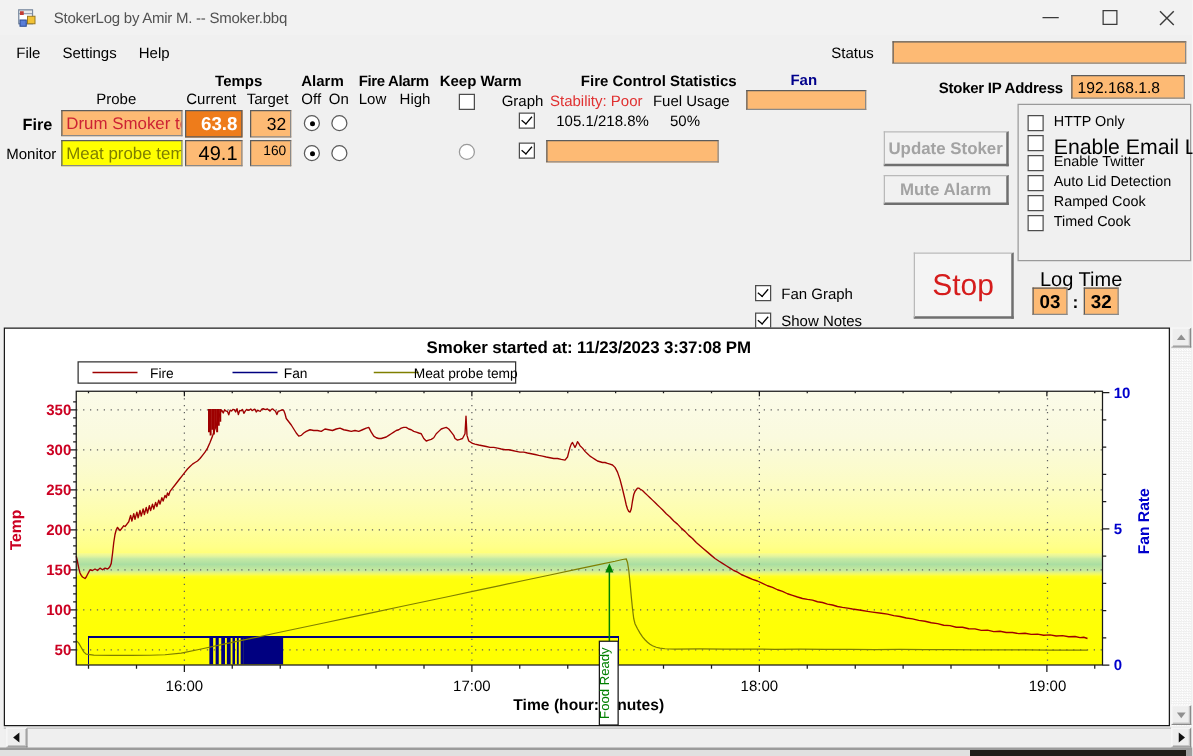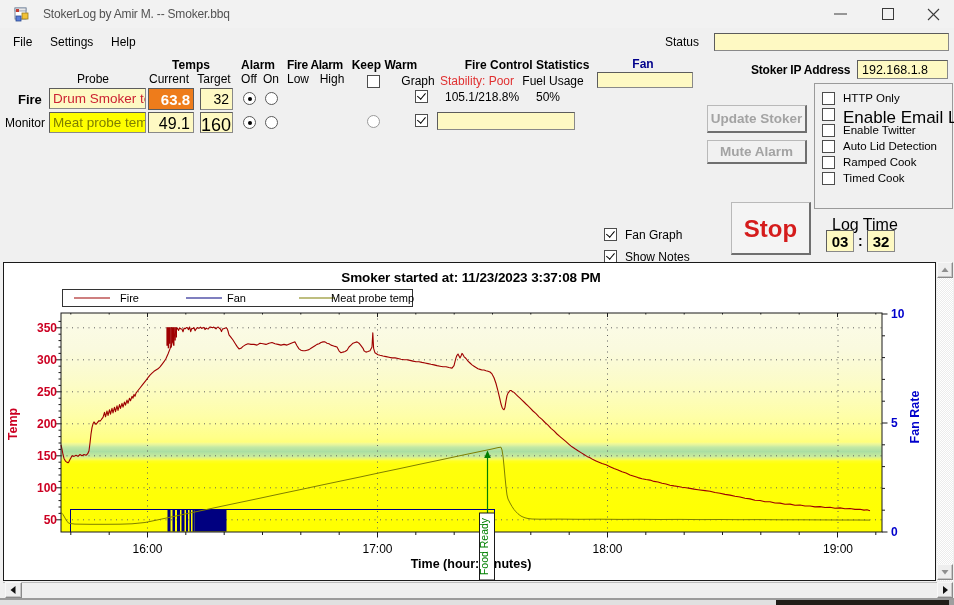--- a/index.html
+++ b/index.html
@@ -1,19 +1,19 @@
 <!DOCTYPE html>
 <html><head><meta charset="utf-8"><title>StokerLog</title><style>
 * { margin:0; padding:0; box-sizing:border-box; }
 html,body { width:954px; height:605px; overflow:hidden; }
 body { font-family:"Liberation Sans", sans-serif; background:#f0f0f0; position:relative; font-size:12px; color:#000; }
 .abs { position:absolute; white-space:nowrap; }
 .b { font-weight:bold; }
 .ctr { text-align:center; }
-.tb { background:#fef9c3; border:1px solid #898989; border-top-color:#5c5c5c; border-left-color:#5c5c5c; }
+.tb { background:#fdba74; border:1px solid #898989; border-top-color:#5c5c5c; border-left-color:#5c5c5c; }
 .cb { width:13px; height:13px; background:#fff; border:1px solid #4d4d4d; position:absolute; }
 .cb.ck::after { content:""; position:absolute; left:2.5px; top:0px; width:3.5px; height:7px; border:solid #000; border-width:0 1.8px 1.8px 0; transform:rotate(40deg); }
 .rd { width:13px; height:13px; background:#fff; border:1px solid #5a5a5a; border-radius:50%; position:absolute; }
 .rd.on::after { content:""; position:absolute; left:3.5px; top:3.5px; width:4px; height:4px; border-radius:50%; background:#000; }
 .sbtn { position:absolute; background:#eeeeee; border:1px solid; border-color:#f8f8f8 #8a8a8a #8a8a8a #f8f8f8; box-shadow:inset -1px -1px 0 #c6c6c6; }
 .btn { position:absolute; background:#f1f1f1; border:1px solid #b9b9b9; border-right:2px solid #6f6f6f; border-bottom:2px solid #6f6f6f; text-align:center; }
 </style></head><body>
 
 <div class="abs" style="left:0;top:0;width:954px;height:28px;background:#f2f2f2;"></div>
 <svg class="abs" style="left:14px;top:7px" width="16" height="16" viewBox="0 0 16 16">
@@ -62,34 +62,34 @@
 <div class="abs tb" style="left:49px;top:88px;width:97px;height:21px;overflow:hidden;white-space:nowrap;color:#cc2233;font-size:13.5px;padding:2px 0 0 3px;">Drum Smoker te</div>
 <div class="abs" style="left:148px;top:88px;width:46px;height:22px;background:#ee7c1b;border:1px solid #5c5c5c;color:#fff;font-weight:bold;font-size:15px;text-align:right;padding:2px 3px 0 0;">63.8</div>
 <div class="abs tb" style="left:200px;top:88px;width:33px;height:22px;font-size:14px;text-align:right;padding:2px 3px 0 0;">32</div>
 <div class="rd on" style="left:243px;top:92px;"></div>
 <div class="rd" style="left:265px;top:92px;"></div>
 <div class="cb ck" style="left:415px;top:90px;"></div>
 
 <div class="abs" style="left:5px;top:116px;">Monitor</div>
 <div class="abs tb" style="left:49px;top:112px;width:97px;height:21px;overflow:hidden;white-space:nowrap;font-size:13.5px;background:#ffff00;color:#7e7e00;padding:2px 0 0 3px;">Meat probe tem</div>
 <div class="abs tb" style="left:148px;top:112px;width:46px;height:21px;font-size:16px;text-align:right;padding:2px 3px 0 0;">49.1</div>
-<div class="abs tb" style="left:200px;top:112px;width:33px;height:21px;font-size:18px;text-align:right;padding:2px 3px 0 0;">160</div>
+<div class="abs tb" style="left:200px;top:112px;width:33px;height:21px;font-size:11px;text-align:right;padding:2px 3px 0 0;">160</div>
 <div class="rd on" style="left:243px;top:116px;"></div>
 <div class="rd" style="left:265px;top:116px;"></div>
 <div class="rd" style="left:367px;top:115px;border-color:#9a9a9a;"></div>
 <div class="cb ck" style="left:415px;top:114px;"></div>
 <div class="abs tb" style="left:437px;top:112px;width:138px;height:18px;"></div>
 
 <div class="abs tb" style="left:597px;top:72px;width:96px;height:16px;"></div>
 <div class="abs b" style="left:751px;top:63px;letter-spacing:-0.2px;">Stoker IP Address</div>
 <div class="abs tb" style="left:857px;top:60px;width:91px;height:19px;padding:2px 0 0 4px;font-size:12.5px;">192.168.1.8</div>
 
 <div class="btn" style="left:707px;top:105px;width:100px;height:28px;color:#a3a3a3;font-weight:bold;font-size:13.5px;padding-top:5px;">Update Stoker</div>
 <div class="btn" style="left:707px;top:140px;width:100px;height:24px;color:#a3a3a3;font-weight:bold;font-size:13.5px;padding-top:3px;">Mute Alarm</div>
-<div class="btn" style="left:731px;top:202px;width:80px;height:53px;color:#d51c1c;font-size:24px;padding-top:12px;background:#f4f4f4;font-weight:bold;">Stop</div>
+<div class="btn" style="left:731px;top:202px;width:80px;height:53px;color:#d51c1c;font-size:24px;padding-top:12px;background:#f4f4f4;">Stop</div>
 
 <div class="abs" style="left:814px;top:83px;width:139px;height:126px;border:1px solid #9a9a9a;"></div>
 <div class="cb" style="left:822px;top:92px;"></div>
 <div class="abs" style="left:843px;top:92px;font-size:11.5px;">HTTP Only</div>
 <div class="cb" style="left:822px;top:108px;"></div>
 <div class="abs" style="left:843px;top:108px;font-size:17px;">Enable Email Logging</div>
 <div class="cb" style="left:822px;top:124px;"></div>
 <div class="abs" style="left:843px;top:124px;font-size:11.5px;">Enable Twitter</div>
 <div class="cb" style="left:822px;top:140px;"></div>
 <div class="abs" style="left:843px;top:140px;font-size:11.5px;">Auto Lid Detection</div>

